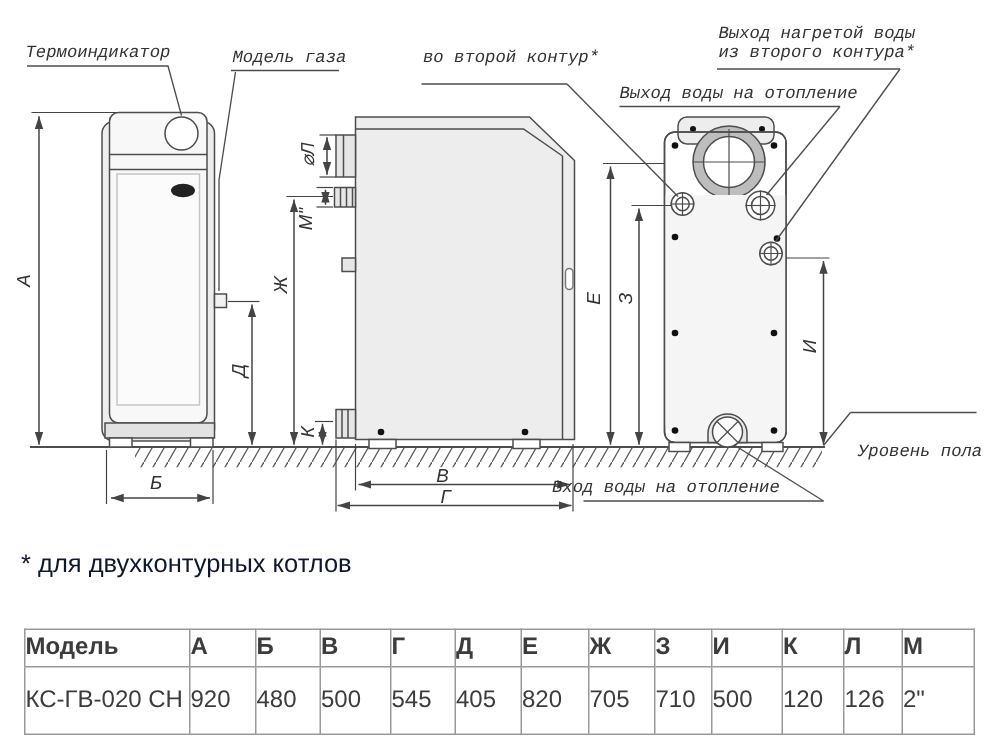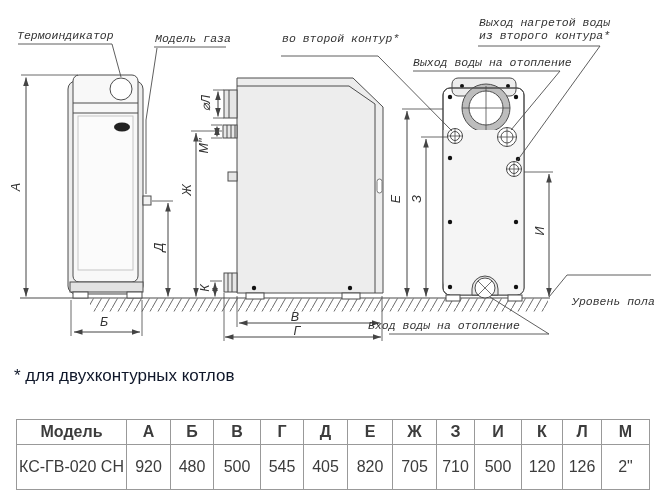--- a/index.html
+++ b/index.html
@@ -7,21 +7,21 @@
          font-family:"Liberation Sans",sans-serif;color:#2f2f2f;}
   .stage svg{position:absolute;left:0;top:0;}
   .lab{position:absolute;font-style:italic;font-size:11.5px;line-height:12px;color:#333;white-space:nowrap;font-family:Liberation Mono, monospace;}
   .lab2{line-height:13px;}
   .dimlab{position:absolute;font-style:italic;font-size:12.5px;color:#333;white-space:nowrap;
           transform:translate(-50%,-50%);}
   .rot{transform:translate(-50%,-50%) rotate(-90deg);}
   .footnote{position:absolute;left:14px;top:366px;font-size:17px;color:#0f172a;}
   .dimtable{position:absolute;left:16px;top:419px;border-collapse:collapse;table-layout:fixed;
             width:633px;color:#3c3c3c;}
-  .dimtable th,.dimtable td{border:1px solid #999;text-align:center;vertical-align:middle;
+  .dimtable th,.dimtable td{border:1px solid #999;text-align:left;vertical-align:middle;
             font-size:16px;padding:0;}
   .dimtable th{font-weight:bold;height:24px;}
   .dimtable td{height:44px;font-weight:normal;}
   .dimtable td.model{line-height:20px;}
 </style>
 </head>
 <body>
 
 <div class="stage">
 

